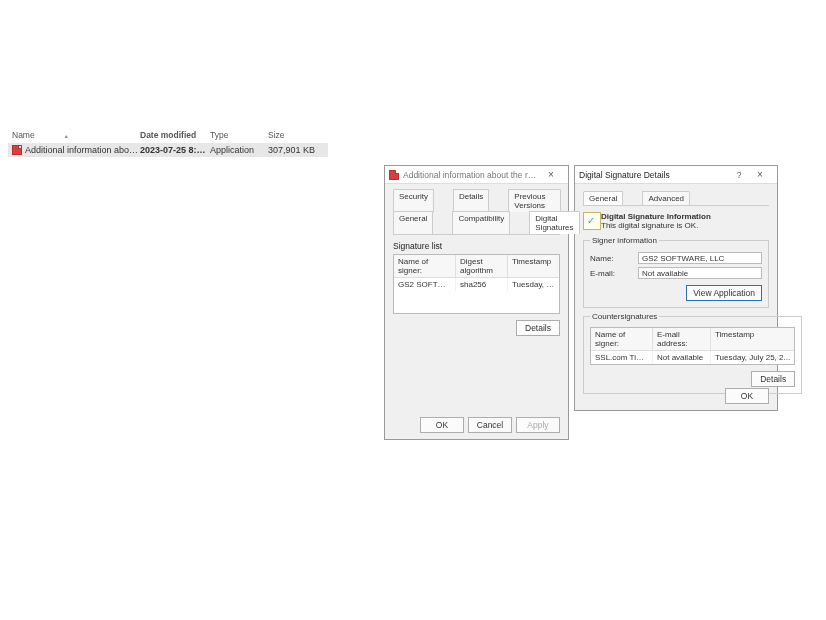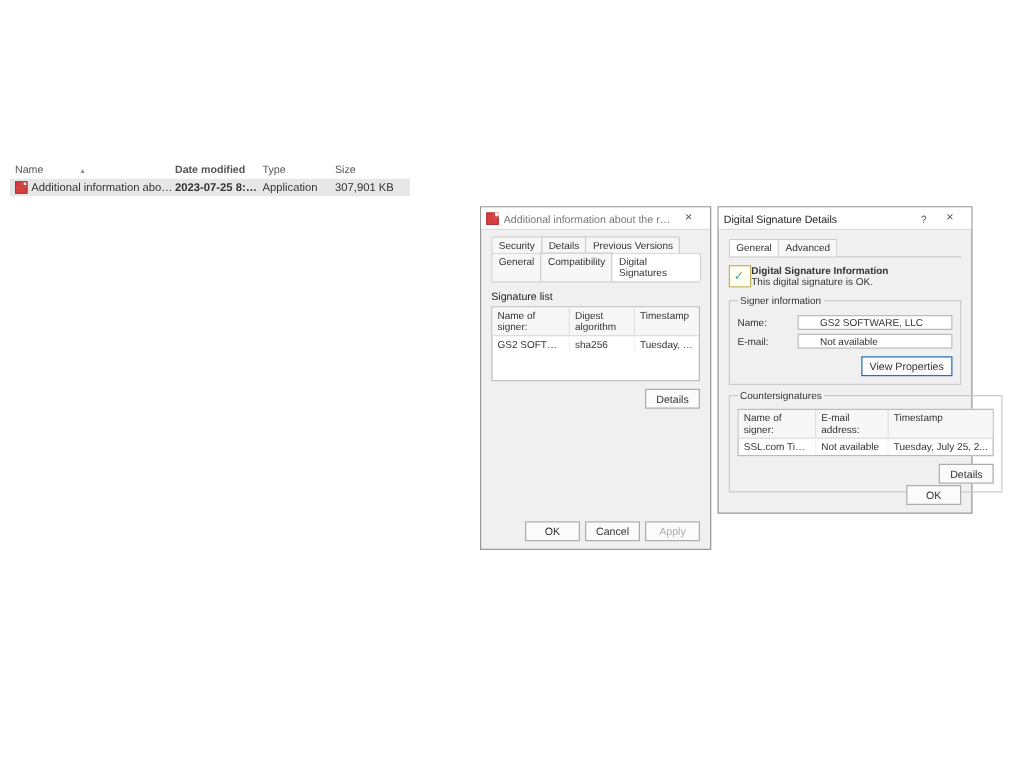--- a/index.html
+++ b/index.html
@@ -27,21 +27,21 @@
   .titlebar .tb-icon::after { content:""; position:absolute; top:-1px; right:-1px; width:3px; height:3px; background:#fff; border-left:1px solid #b83030; border-bottom:1px solid #b83030; }
   .titlebar .tb-title { flex:1; color:#777; white-space:nowrap; overflow:hidden; text-overflow:ellipsis; }
   .titlebar .tb-close { width:26px; text-align:center; color:#555; font-size:10px; line-height:12px; cursor:pointer; }
   .dialog-body { padding:6px 8px; }
 
   
   .props { left:384px; top:165px; width:185px; height:275px; }
   .tabs { display:flex; flex-wrap:wrap; border-bottom:1px solid #ccc; font-size:8px; }
   .tab { padding:2px 5px; border:1px solid #ccc; border-bottom:none; background:#f7f7f7; margin-right:-1px; margin-top:-1px; cursor:pointer; }
   .tab.active { background:#fff; position:relative; z-index:1; }
-  .tab-row { display:flex; width:100%; }
+  .tab-row { display:flex; width:100%;gap:20px; }
   .tab-row .tab:first-child { border-top-left-radius:2px; }
   .tab-row .tab:last-child { border-top-right-radius:2px; }
 
   .group-label { margin:6px 0 3px 0; color:#222; }
   .list-box { border:1px solid #bbb; background:#fff; height:60px; }
   .list-header { display:flex; background:#f7f7f7; border-bottom:1px solid #ddd; font-size:8px; }
   .list-header div { padding:2px 4px; border-right:1px solid #e0e0e0; }
   .list-row { display:flex; font-size:8px; overflow: hidden;}
   .list-row div { padding:2px 4px; border-right:1px solid #f2f2f2; white-space:nowrap; overflow:hidden; text-overflow:ellipsis; }
   .lh-c1, .lr-c1 { width:62px; }
@@ -61,21 +61,21 @@
   .info-block { display:flex; gap:0; margin:6px 0; }
   .info-block .sig-icon { width:18px; height:18px; background:#fffef0; border:1px solid #c7b367; position:relative; }
   .info-block .sig-icon::after { content:"✓"; color:#4a8; font-size:10px; position:absolute; left:3px; top:2px; }
   .info-block .info-txt b { display:block; }
   .info-block .info-txt { font-size:8px; }
 
   fieldset { border:1px solid #ccc; padding:4px 6px 6px 6px; margin-top:4px;}
   legend { font-size:8px; padding:0 2px; color:#333;}
   .field-row { display:flex; align-items:center; margin:3px 0; font-size:8px; }
   .field-row label { width:48px; color:#333; }
-  .field-row .field-val { flex:1; border:1px solid #bbb; background:#fff; padding:1px 17px; height:12px; overflow:hidden; white-space:nowrap; }
+  .field-row .field-val { flex:1; border:1px solid #bbb; background:#fff; padding:1px 3px; height:12px; overflow:hidden; white-space:nowrap; }
 
   .cslist { border:1px solid #bbb; background:#fff; margin-top:2px; }
   .cslist .list-header div, .cslist .list-row div { font-size:8px; }
   .csh1, .csc1 { width:62px;}
   .csh2, .csc2 { width:58px;}
   .csh3, .csc3 { flex:1; border-right:none!important;}
 
   .dsd-footer { position:absolute; bottom:6px; right:8px;}
 
   
@@ -174,21 +174,21 @@
       <legend>Signer information</legend>
       <div class="field-row">
         <label>Name:</label>
         <div class="field-val">GS2 SOFTWARE, LLC</div>
       </div>
       <div class="field-row">
         <label>E-mail:</label>
         <div class="field-val">Not available</div>
       </div>
       <div class="btn-row">
-        <div class="wbtn primary">View Properties</div>
+        <div class="wbtn primary">View Application</div>
       </div>
     </fieldset>
 
     <fieldset>
       <legend>Countersignatures</legend>
       <div class="cslist">
         <div class="list-header">
           <div class="csh1">Name of signer:</div>
           <div class="csh2">E-mail address:</div>
           <div class="csh3">Timestamp</div>

